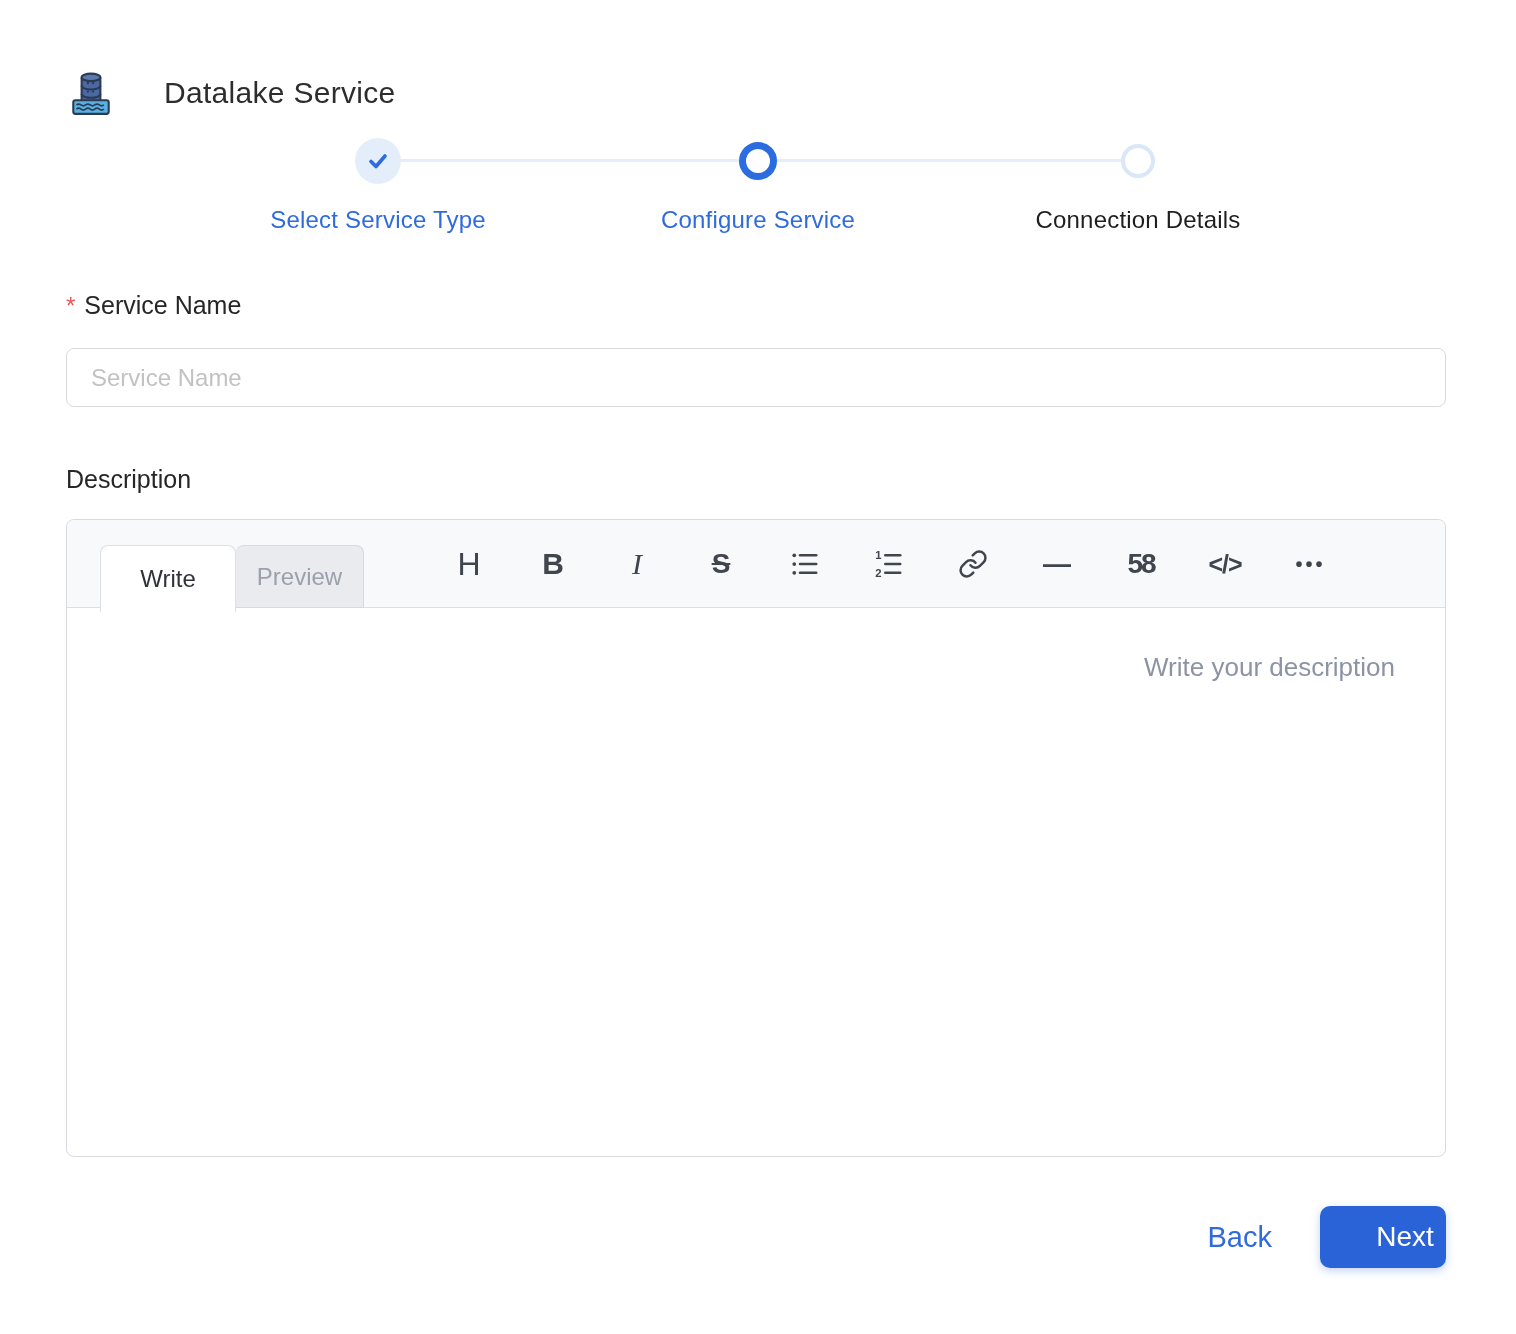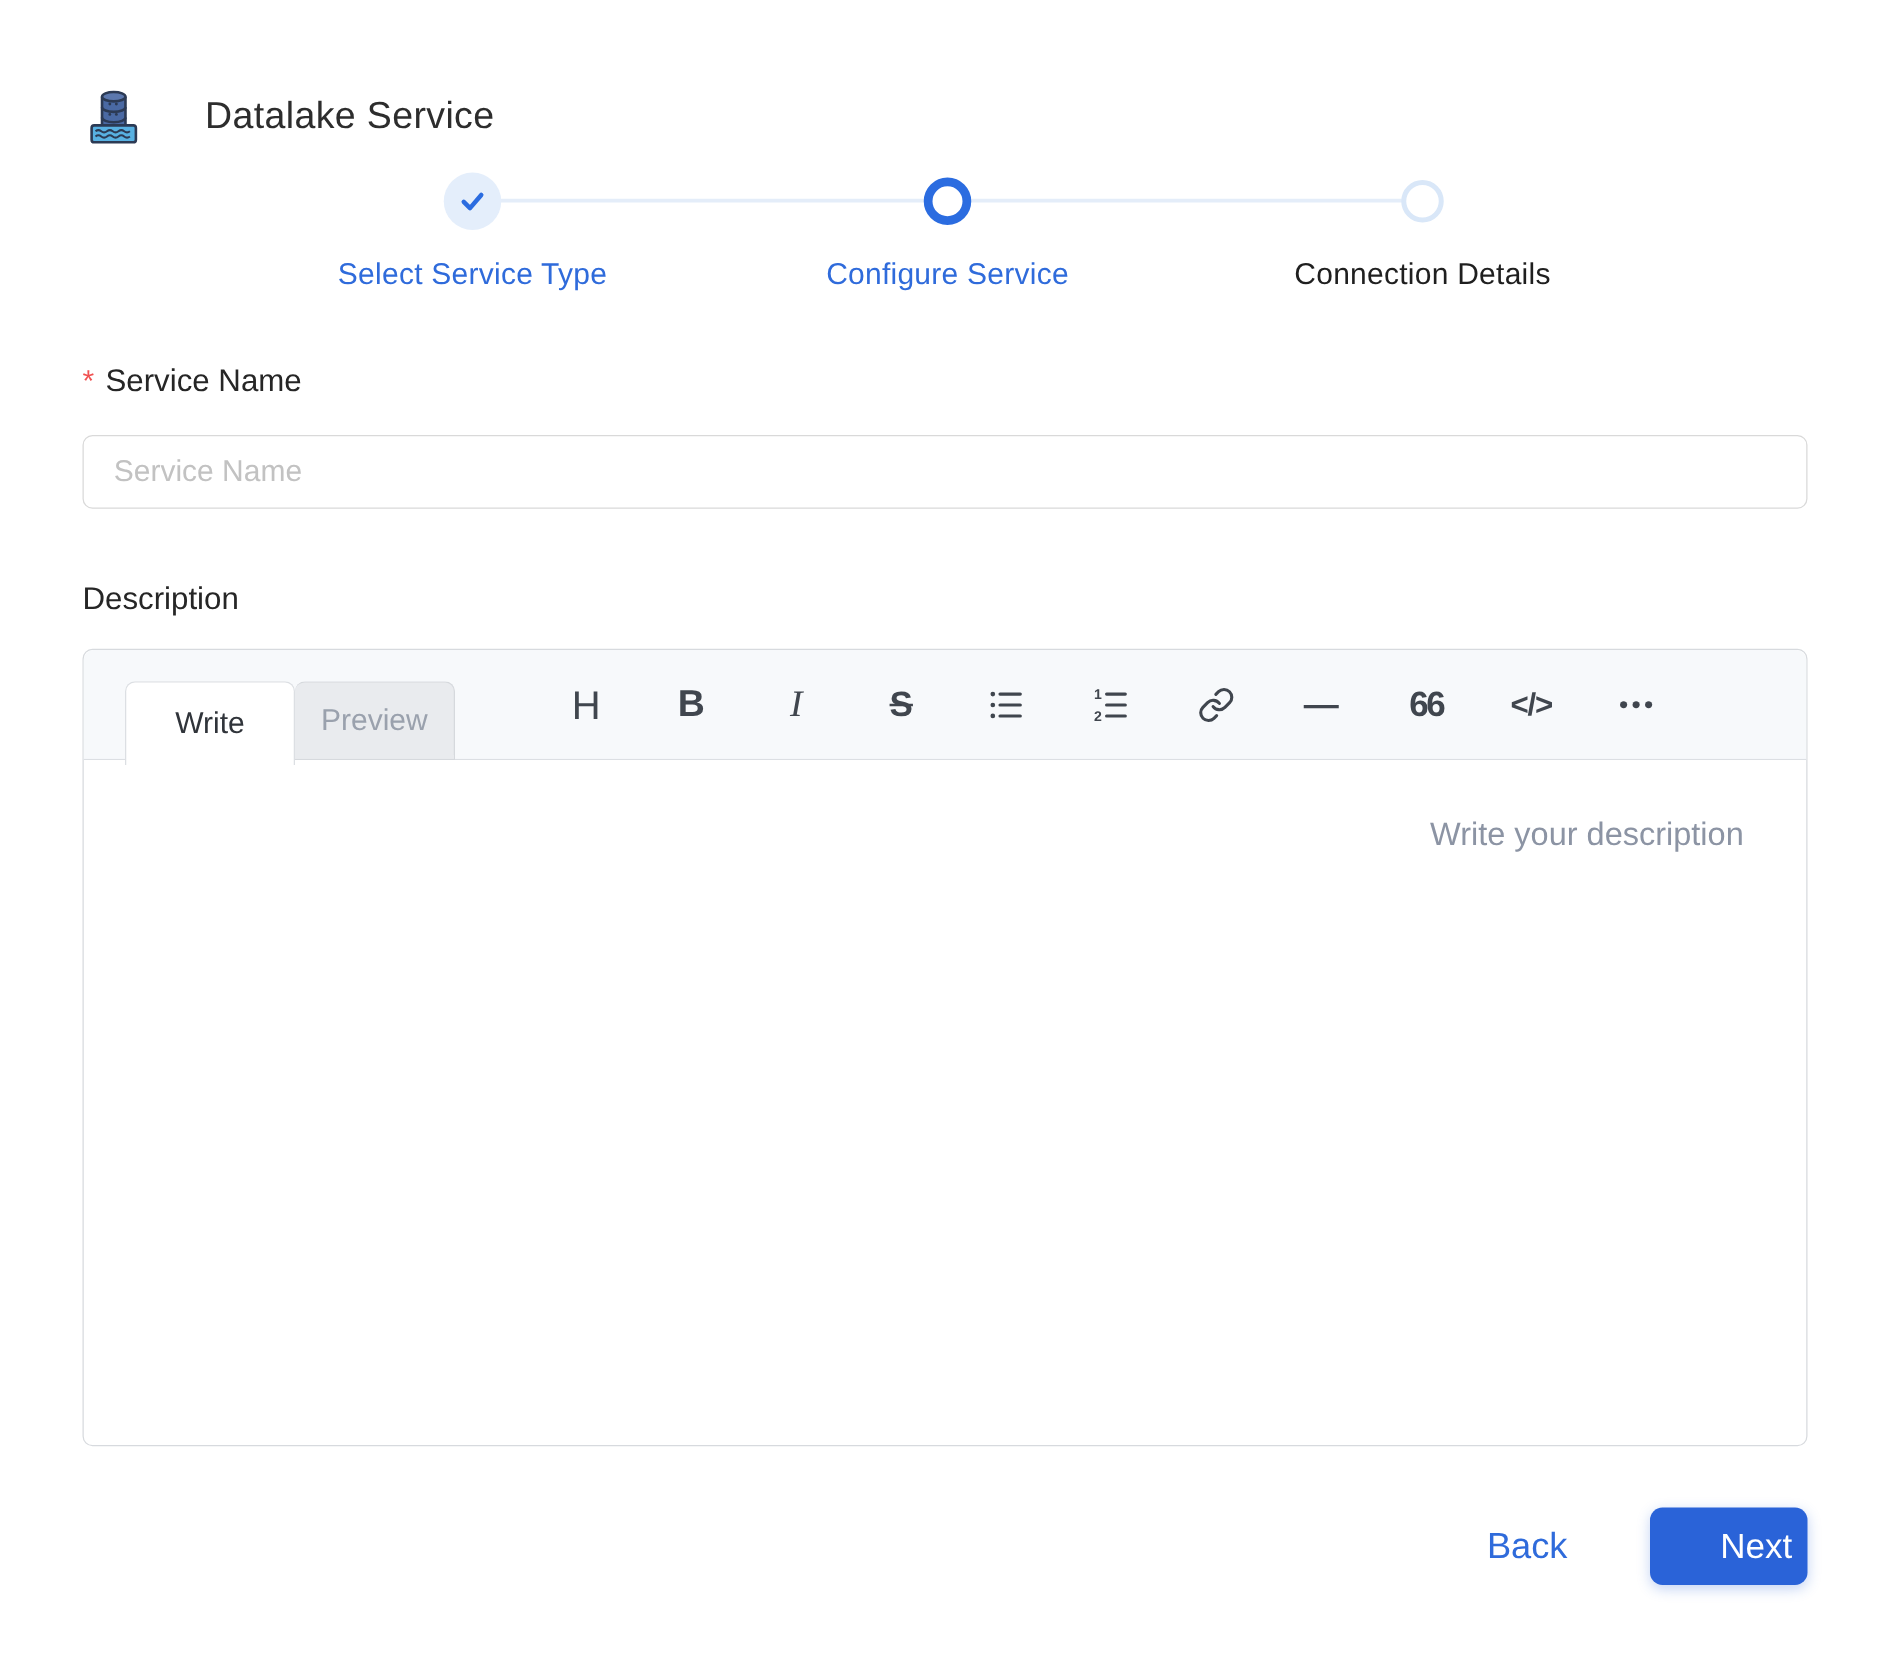--- a/index.html
+++ b/index.html
@@ -65,21 +65,21 @@
   .g-more { font-size:20px; font-weight:800; letter-spacing:3px; padding-left:3px; }
 
   .editor textarea {
     display:block; width:100%; height:548px; border:none; outline:none; resize:none;
     padding:44px 50px; font-size:26px; color:#333; background:transparent;
     font-family:"Liberation Sans", sans-serif; border-radius:0 0 8px 8px;text-align:right;
   }
   .editor textarea::placeholder { color:#8c94a4; }
 
   
-  .actions { position:absolute; right:70px; top:1206px; height:62px; display:flex; align-items:center; gap:66px; }
+  .actions { position:absolute; right:70px; top:1206px; height:62px; display:flex; align-items:center; gap:48px; }
   .back-link { font-size:29px; color:#2f6bdb; cursor:pointer; background:none; border:none; font-family:"Liberation Sans", sans-serif; }
   .next-btn {
     width:126px; height:62px; border:none; border-radius:10px; background:#2a63d8; color:#ffffff;
     font-size:28px; cursor:pointer; font-family:"Liberation Sans", sans-serif;
     box-shadow:0 3px 10px rgba(42,99,216,.28);
     padding-left:44px;
   }
 
   svg { display:block; }
 </style>
@@ -171,21 +171,21 @@
           <text x="1" y="22.4" font-size="9" font-weight="bold" fill="#40464e" stroke="none" font-family="Liberation Sans, sans-serif">2</text>
         </svg>
       </div>
       <div class="tb-btn">
         <svg width="30" height="30" viewBox="0 0 24 24" fill="none" stroke="#40464e" stroke-width="2" stroke-linecap="round" stroke-linejoin="round">
           <path d="M10 13a5 5 0 0 0 7.54.54l3-3a5 5 0 0 0-7.07-7.07l-1.72 1.71"></path>
           <path d="M14 11a5 5 0 0 0-7.54-.54l-3 3a5 5 0 0 0 7.07 7.07l1.71-1.71"></path>
         </svg>
       </div>
       <div class="tb-btn g-hr">—</div>
-      <div class="tb-btn g-quote">66</div>
+      <div class="tb-btn g-quote">58</div>
       <div class="tb-btn g-code">&lt;/&gt;</div>
       <div class="tb-btn g-more">•••</div>
     </div>
   </div>
   <textarea placeholder="Write your description" style=""></textarea>
 </div>
 
 <div class="actions">
   <button class="back-link">Back</button>
   <button class="next-btn">Next</button>

